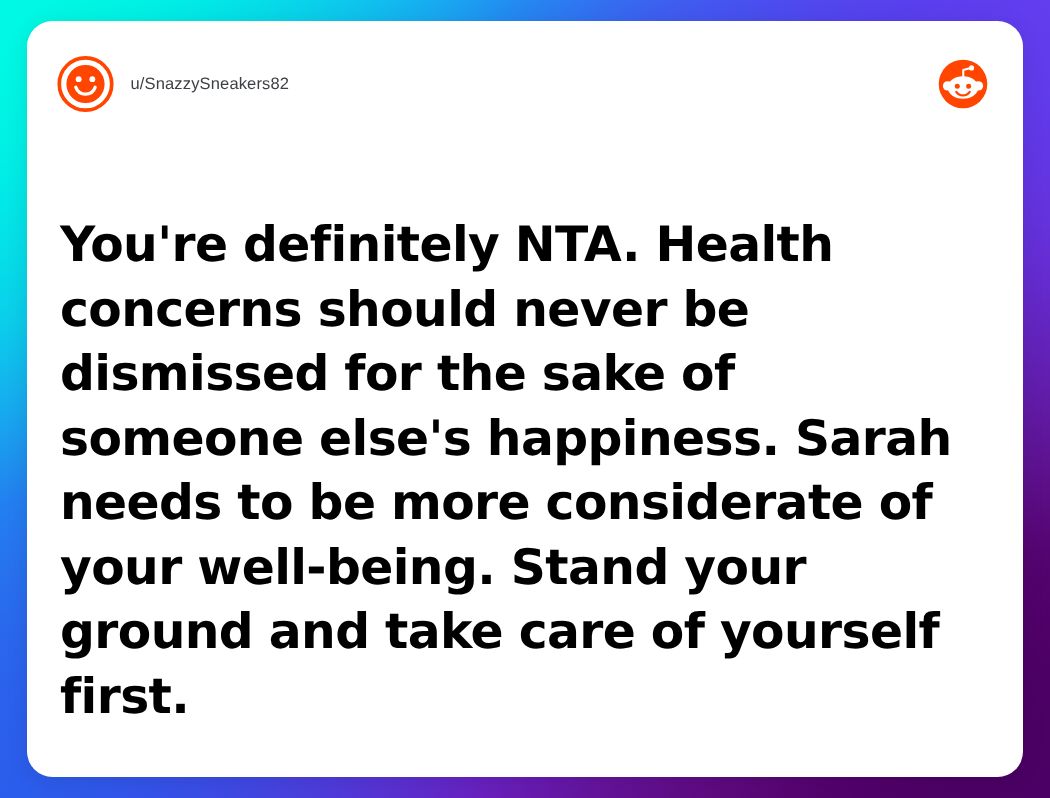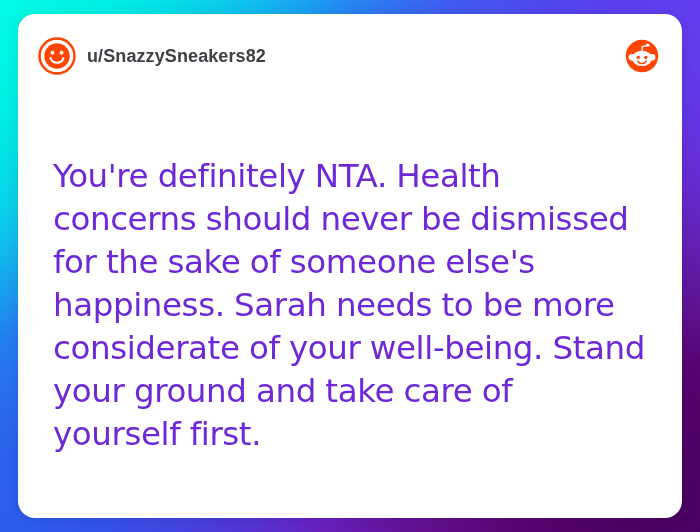--- a/index.html
+++ b/index.html
@@ -78,25 +78,25 @@
 
   .avatar {
     width: 38px;
     height: 38px;
     flex: 0 0 38px;
     display: block;
   }
 
   .username {
     margin-left: 11px;
-    font-size: 18px;
+    font-size: 11px;
     color: #3d4044;
     letter-spacing: 0.1px;
     white-space: nowrap;
-    font-weight: 700;
+    font-weight: 400;
   }
 
   .header-spacer { flex: 1 1 auto; }
 
   .reddit-logo {
     width: 36px;
     height: 36px;
     flex: 0 0 36px;
     display: block;
   }
@@ -105,26 +105,26 @@
   .card-body {
     position: absolute;
     left: 0;
     right: 0;
     top: 128px;
     padding: 0 22px 0 22px;
     box-sizing: border-box;
   }
 
   .comment-text {
-    margin: 13px;
+    margin: 0;
     font-family: "DejaVu Sans", "Liberation Sans", sans-serif;
     font-size: 32.5px;
     line-height: 43px;
-    font-weight: 400;
-    color: #6d28d9;
+    font-weight: 700;
+    color: #000000;
     letter-spacing: -0.4px;
     word-spacing: -0.5px;
     -webkit-font-smoothing: antialiased;
   }
 </style>
 </head>
 <body>
 
 <div id="stage">
 

